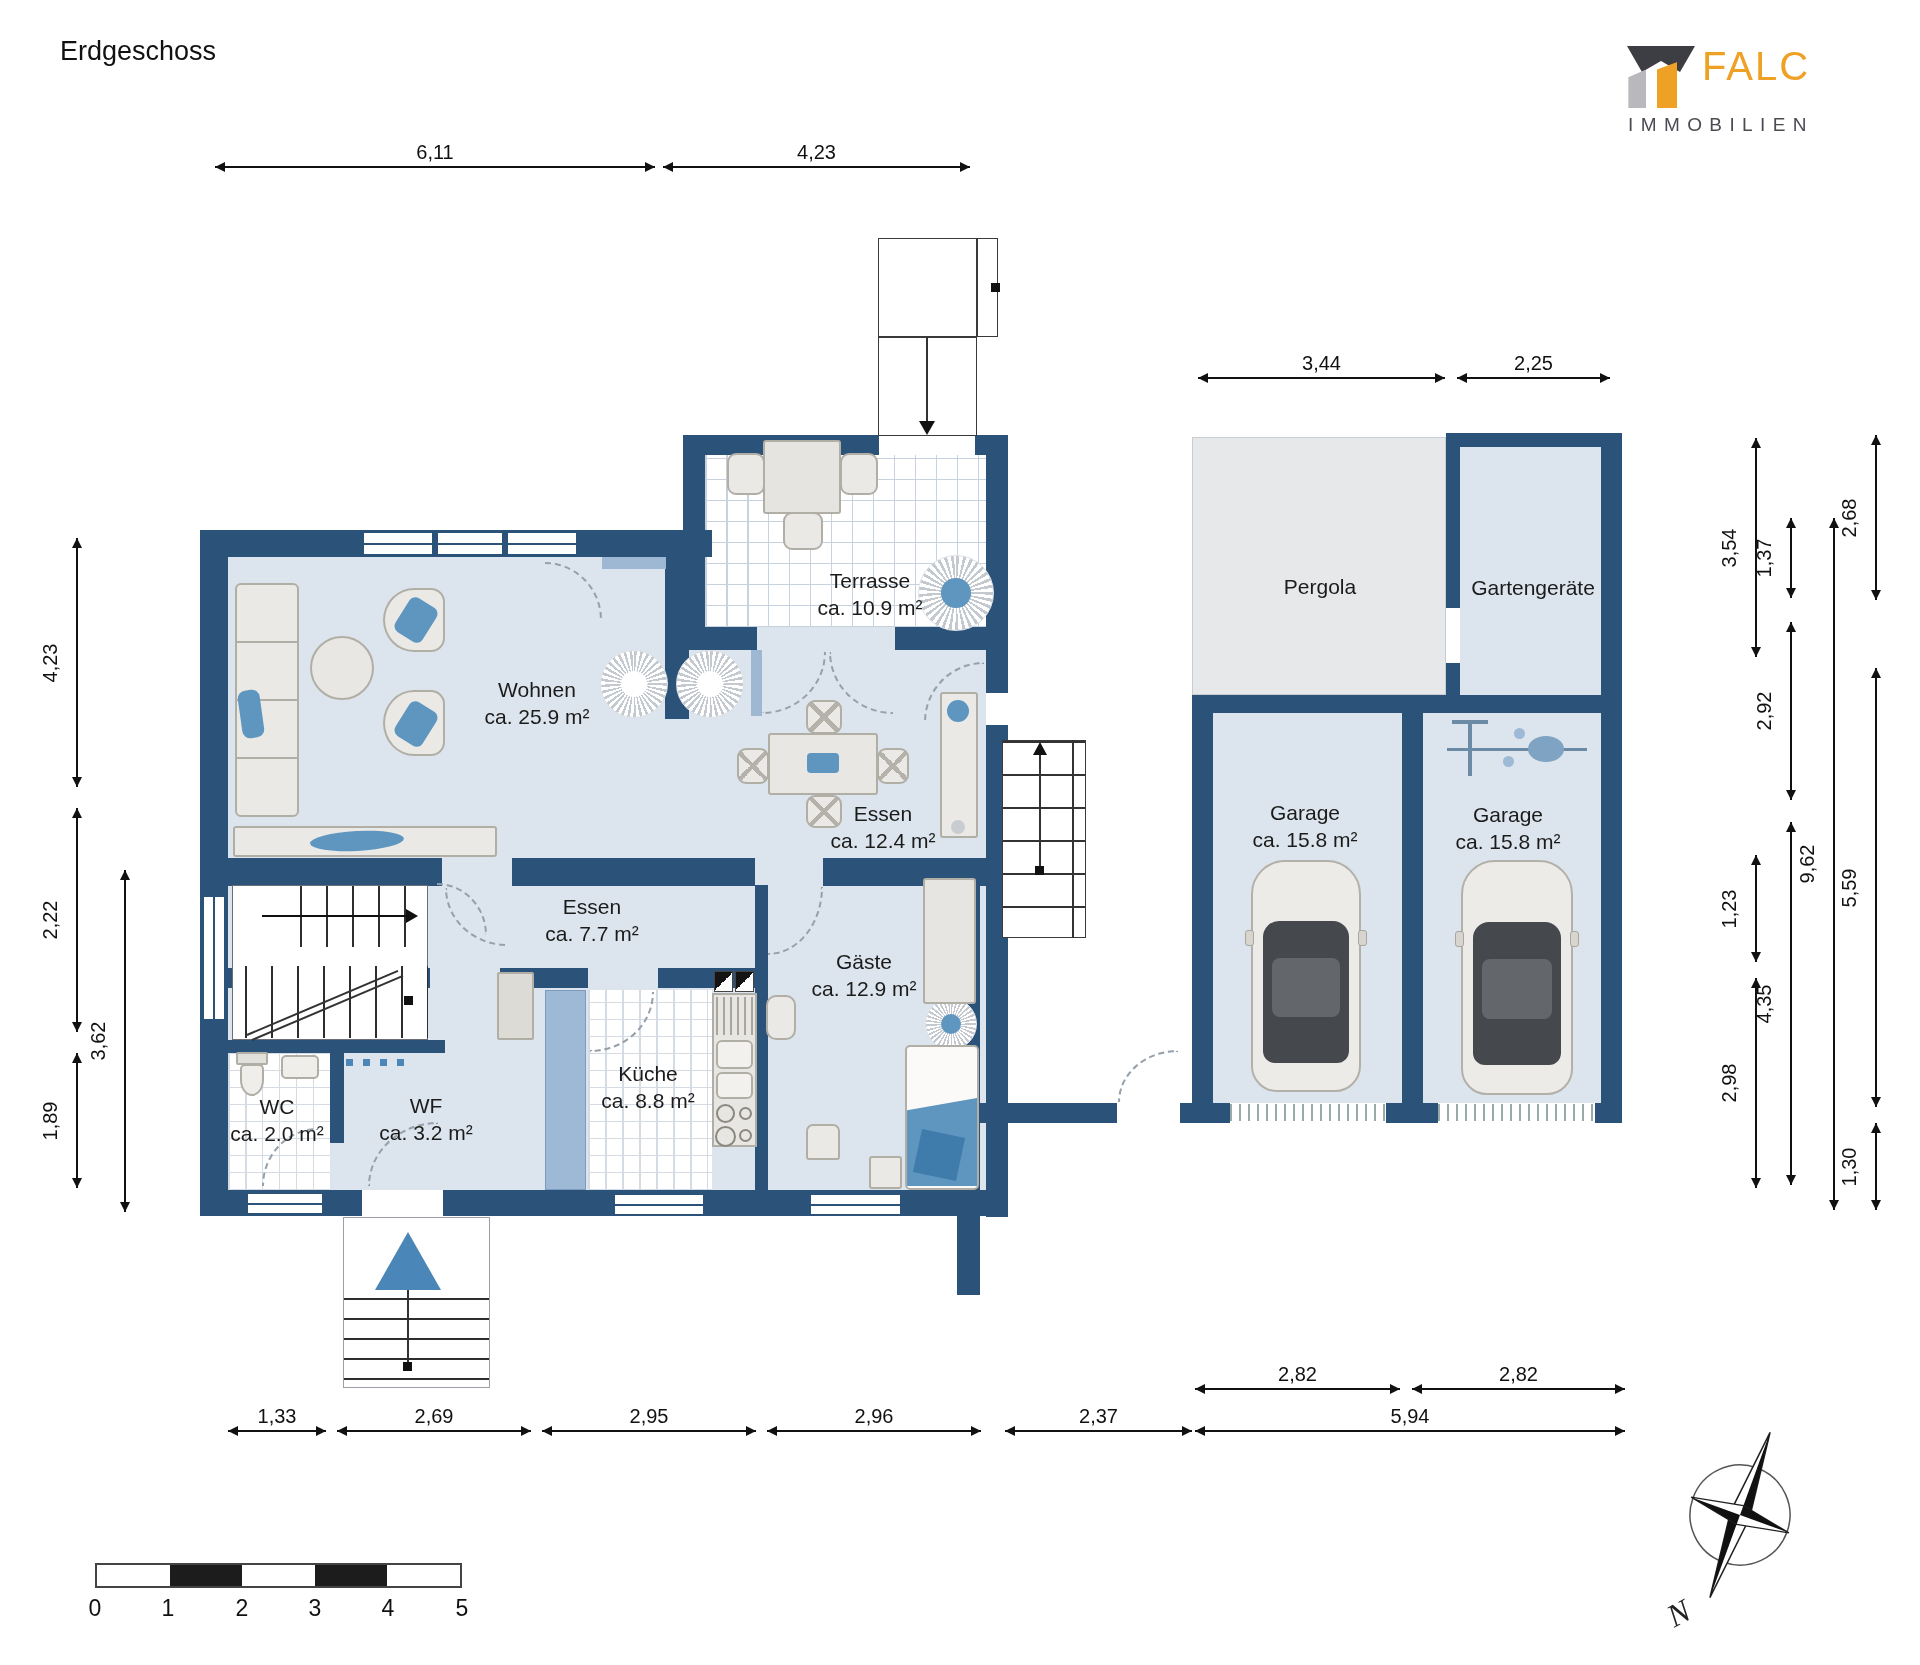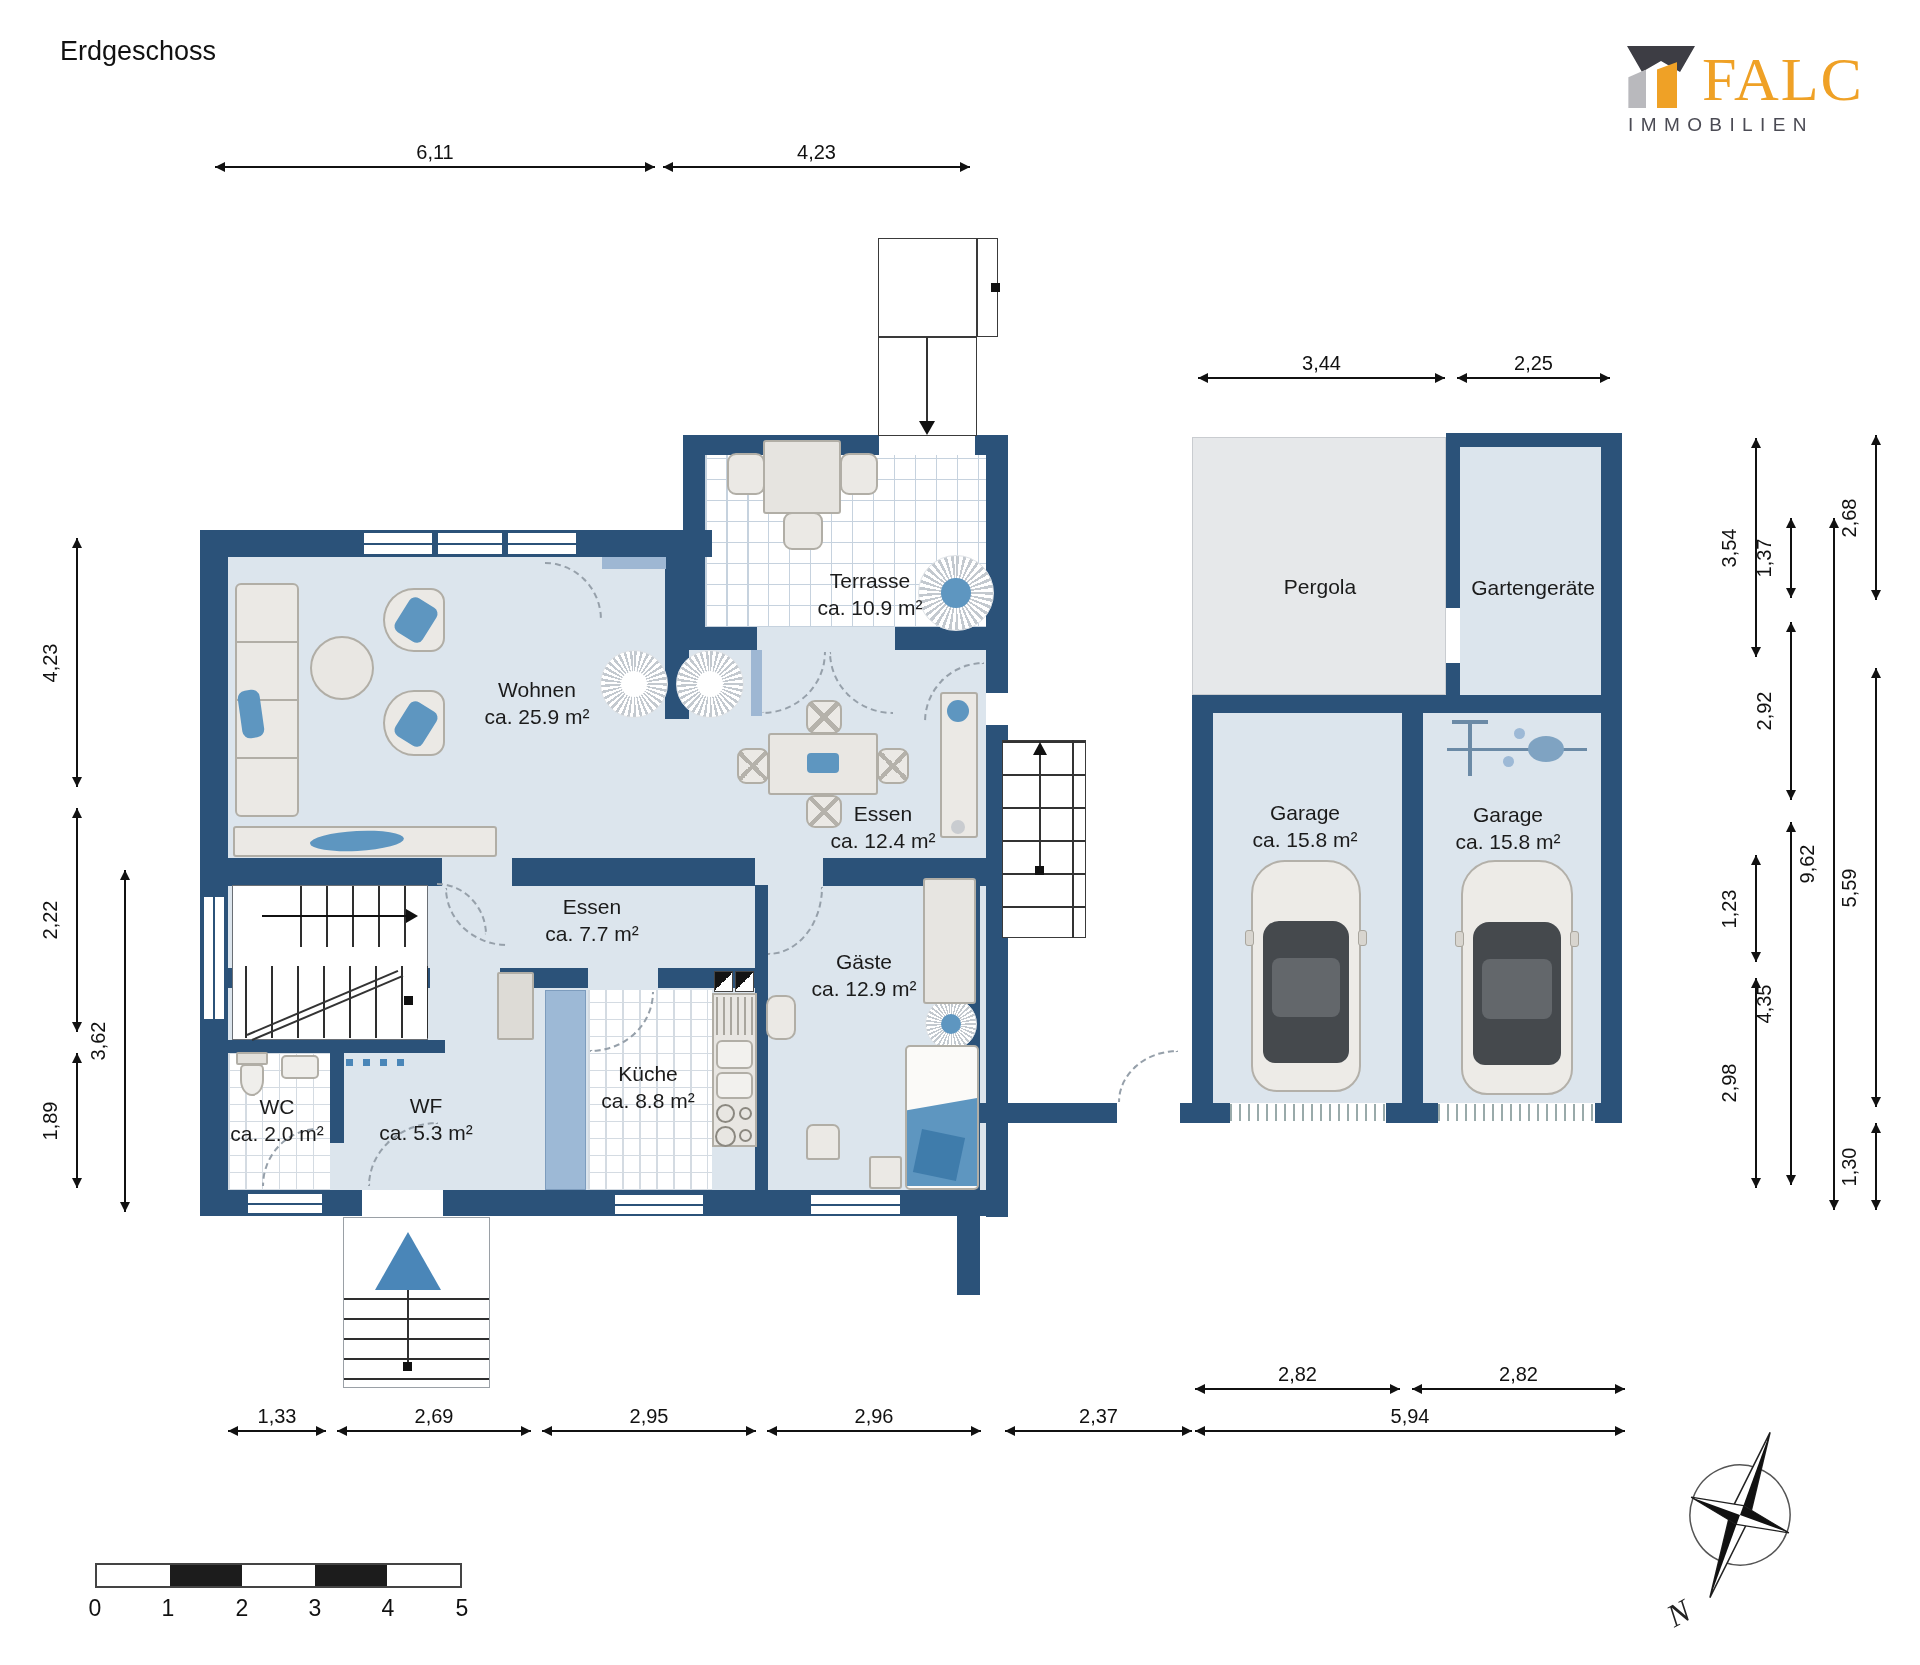--- a/index.html
+++ b/index.html
@@ -59,21 +59,21 @@
 
 <div class="stage">
 
   <div class="title" style="left:60px;top:36px">Erdgeschoss</div>
   <div>
     <div style="position:absolute;left:1627px;top:46px;width:68px;height:62px">
       <div style="position:absolute;inset:0;background:#3d3d44;clip-path:polygon(0 0,100% 0,78% 42%,50% 24%,22% 42%)"></div>
       <div style="position:absolute;left:2%;top:38%;width:26%;height:62%;background:#b9b9bd;clip-path:polygon(0 20%,100% 0,100% 100%,0 100%)"></div>
       <div style="position:absolute;left:44%;top:26%;width:30%;height:74%;background:#efa126;clip-path:polygon(0 16%,100% 0,100% 100%,0 100%)"></div>
     </div>
-    <div style="position:absolute;left:1702px;top:44px;font-family:Liberation Serif, serif;font-size:62px;color:#efa126;letter-spacing:2px">FALC</div>
+    <div style="position:absolute;left:1702px;top:44px;font-family:Liberation Sans, sans-serif;font-size:40px;color:#efa126;letter-spacing:2px">FALC</div>
     <div style="position:absolute;left:1628px;top:114px;font-size:19px;letter-spacing:7.4px;color:#4b4b54">IMMOBILIEN</div>
   </div>
 
   <div class="floor" style="left:228px;top:557px;width:758px;height:633px"></div>
   <div class="tiles" style="left:705px;top:455px;width:281px;height:172px"></div>
   <div class="gray" style="left:1192px;top:437px;width:254px;height:258px"></div>
   <div class="floor" style="left:1460px;top:447px;width:141px;height:248px"></div>
   <div class="floor" style="left:1213px;top:713px;width:189px;height:390px"></div>
   <div class="floor" style="left:1423px;top:713px;width:178px;height:390px"></div>
   <div class="tiles small" style="left:228px;top:1053px;width:102px;height:137px"></div>
@@ -273,21 +273,21 @@
   <div class="label" style="left:864px;top:975px">
     <div>Gäste</div>
     <div>ca. 12.9 m²</div>
   </div>
   <div class="label" style="left:277px;top:1120px">
     <div>WC</div>
     <div>ca. 2.0 m²</div>
   </div>
   <div class="label" style="left:426px;top:1119px">
     <div>WF</div>
-    <div>ca. 5.3 m²</div>
+    <div>ca. 3.2 m²</div>
   </div>
   <div class="label" style="left:648px;top:1087px">
     <div>Küche</div>
     <div>ca. 8.8 m²</div>
   </div>
   <div class="label" style="left:1320px;top:587px">
     <div>Pergola</div>
   </div>
   <div class="label" style="left:1533px;top:588px">
     <div>Gartengeräte</div>

